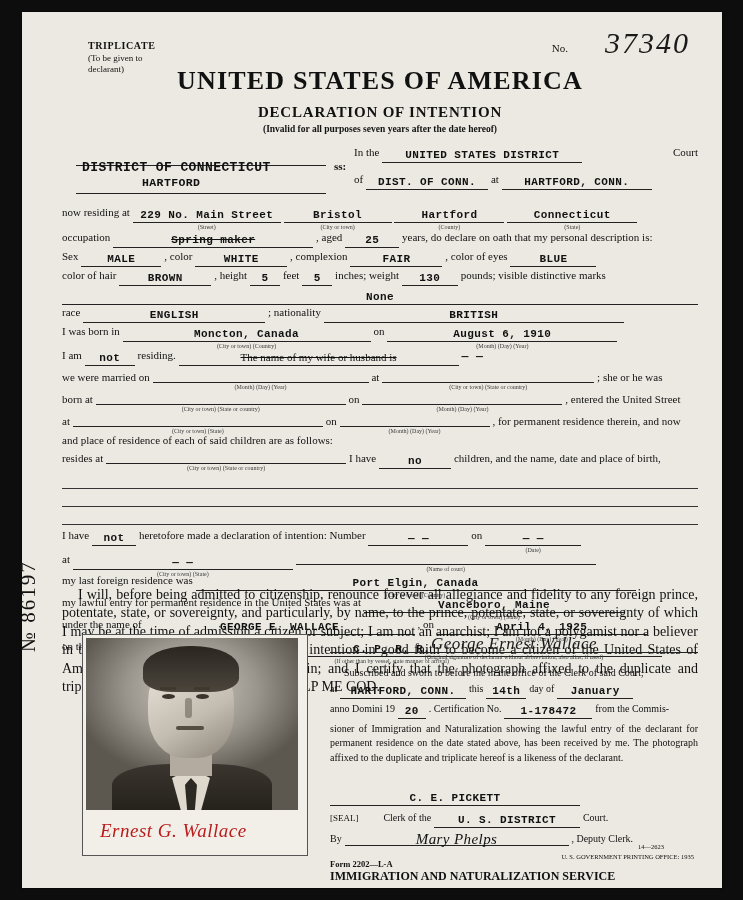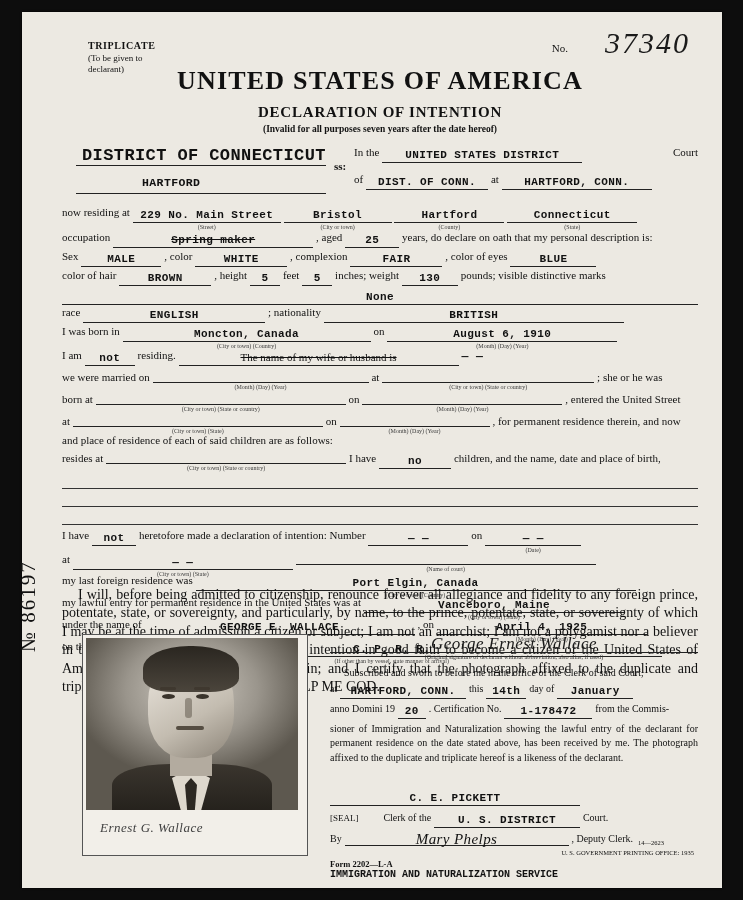--- a/index.html
+++ b/index.html
@@ -221,22 +221,22 @@
     width: 12px; height: 38px;
     background: #2c2822;
     clip-path: polygon(50% 0%, 100% 18%, 78% 100%, 22% 100%, 0% 18%);
   }
   .sig-photo {
     position: relative;
     height: 34px;
     margin-top: 2px;
     font-family: "Liberation Serif", serif;
     font-style: italic;
-    font-size: 13px;
-    color: #404040;
+    font-size: 19px;
+    color: #b91c1c;
     padding-left: 14px;
     padding-top: 8px;
     letter-spacing: 0.5px;
   }
 
   
   .rightcol {
     position: absolute;
     left: 268px; top: 608px;
     width: 368px;
@@ -296,21 +296,21 @@
       <div class="no-label">No.</div>
       <div class="no-value">37340</div>
 
       <div class="title">UNITED STATES OF AMERICA</div>
       <div class="subtitle">DECLARATION OF INTENTION</div>
       <div class="subnote">(Invalid for all purposes seven years after the date hereof)</div>
 
       <div class="districtblock">
         <div class="dist-left">
           <div class="dist-line">
-            <span class="typed" style="position:absolute;left:6px;top:0;font-size:17px;">DISTRICT OF CONNECTICUT</span>
+            <span class="typed" style="position:absolute;left:6px;top:14px;font-size:13px;">DISTRICT OF CONNECTICUT</span>
           </div>
           <div class="dist-line" style="margin-top:8px;">
             <span class="typed" style="position:absolute;left:66px;top:2px;font-size:11.5px;">HARTFORD</span>
           </div>
         </div>
         <div class="dist-ss">ss:</div>
         <div class="dist-right">
           <div class="row">
             <span class="lbl">In the</span>
             <span class="under" style="width:200px;">
@@ -646,21 +646,21 @@
         <div class="brow" style="height:22px;">
           <span class="lbl" style="font-size:10px;">By</span>
           <span class="under" style="width:224px;">
             <span style="font-style:italic;font-size:15px;letter-spacing:0.4px;">Mary Phelps</span>
           </span>
           <span class="lbl" style="font-size:10px;">, Deputy Clerk.</span>
         </div>
 
         <div style="margin-top:6px;">
           <div class="formline">Form 2202—L-A</div>
-          <div class="formline" style="font-size:10px;font-family:Liberation Mono, monospace;">IMMIGRATION AND NATURALIZATION SERVICE</div>
+          <div class="formline" style="font-size:12px;">IMMIGRATION AND NATURALIZATION SERVICE</div>
         </div>
         <div class="tiny" style="position:absolute; right:34px; bottom:34px;">14—2623</div>
         <div class="tiny" style="position:absolute; right:4px; bottom:24px;">U. S. GOVERNMENT PRINTING OFFICE: 1935</div>
       </div>
 
     </div>
   </div>
 </div>
 
 </body></html>

